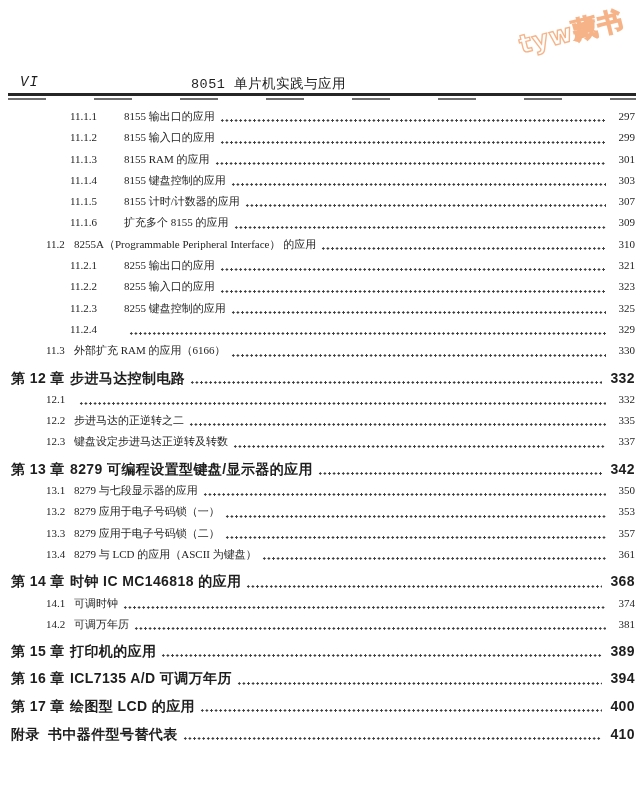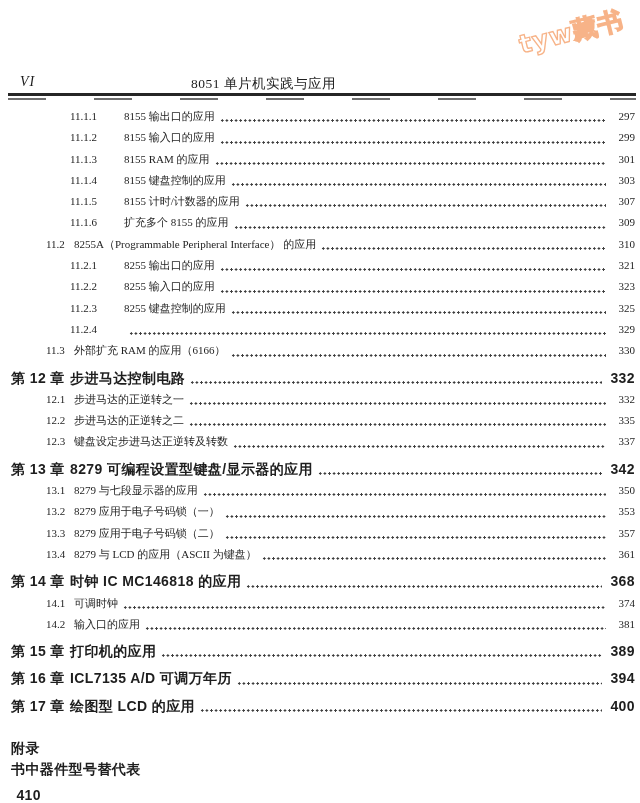--- a/index.html
+++ b/index.html
@@ -22,21 +22,21 @@
     font-weight:700;
     font-size:25px;
     letter-spacing:1px;
     color:#ffffff;
     -webkit-text-stroke:1.3px #f7b388;
     text-shadow:0 0 1px #fbd3b8;
     white-space:nowrap;
   }
 
   
-  .header { position:absolute; top:74px; left:0; right:4px; height:20px; font-size:13.5px; }
+  .header { position:absolute; top:74px; left:0; right:4px; height:20px; font-size:13.5px;font-family:Liberation Mono, monospace; }
   .folio {
     position:absolute; left:20px; top:0;
     font-style:italic; font-size:14px; letter-spacing:1px;
   }
   .book-title { position:absolute; left:191px; top:1px; letter-spacing:0.5px; }
   .header-rule {
     position:absolute; top:93px; left:8px; right:4px; height:2.6px;
     background:#262626;
   }
   .header-rule2 {
@@ -80,21 +80,21 @@
   .chapter, .appendix {
     padding-left:11px;
     font-family:"Liberation Sans","DejaVu Sans",sans-serif;
     font-weight:700;
     font-size:14px;
     letter-spacing:0.4px;
   }
   .chapter { margin-top:6px; }
   .chapter .num { width:57px; }
   .chapter .page, .appendix .page { padding-left:4px; }
-  .appendix { margin-top:21px;flex-direction:column; }
+  .appendix { margin-top:7px; }
   .appendix .num { width:35px; }
 </style>
 </head>
 <body>
 
 <div class="watermark">tyw藏书</div>
 
 <div class="header">
   <span class="folio">VI</span>
   <span class="book-title">8051 单片机实践与应用</span>
@@ -175,21 +175,20 @@
       <span class="page">330</span>
     </div>
     <div class="row chapter">
       <span class="num">第 12 章</span>
       <span class="title">步进马达控制电路</span>
       <span class="leader"></span>
       <span class="page">332</span>
     </div>
     <div class="row section">
       <span class="num">12.1</span>
-      <span class="title">步进马达的正逆转之一</span>
       <span class="leader"></span>
       <span class="page">332</span>
     </div>
     <div class="row section">
       <span class="num">12.2</span>
       <span class="title">步进马达的正逆转之二</span>
       <span class="leader"></span>
       <span class="page">335</span>
     </div>
     <div class="row section">
@@ -235,21 +234,21 @@
       <span class="page">368</span>
     </div>
     <div class="row section">
       <span class="num">14.1</span>
       <span class="title">可调时钟</span>
       <span class="leader"></span>
       <span class="page">374</span>
     </div>
     <div class="row section">
       <span class="num">14.2</span>
-      <span class="title">输入口的应用</span>
+      <span class="title">可调万年历</span>
       <span class="leader"></span>
       <span class="page">381</span>
     </div>
     <div class="row chapter">
       <span class="num">第 15 章</span>
       <span class="title">打印机的应用</span>
       <span class="leader"></span>
       <span class="page">389</span>
     </div>
     <div class="row chapter">

